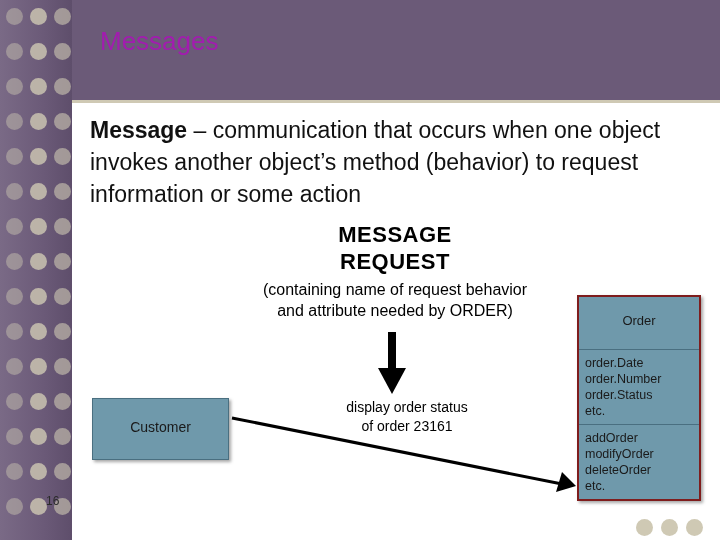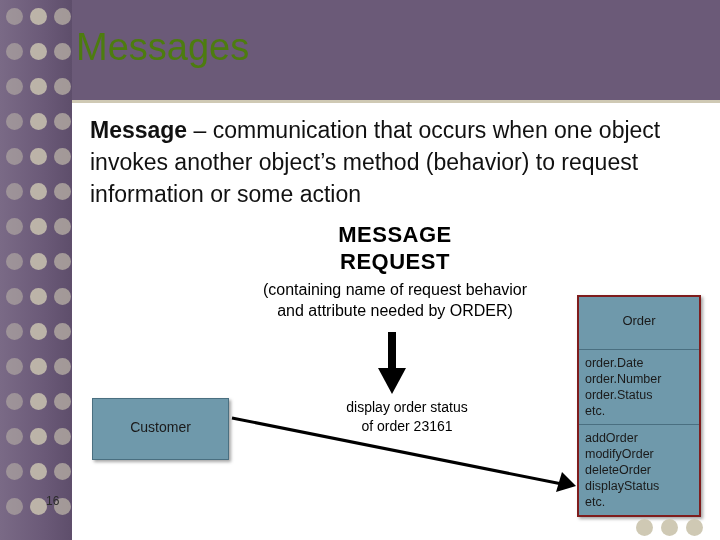--- a/index.html
+++ b/index.html
@@ -65,24 +65,24 @@
   .header-underline {
     position: absolute;
     left: 72px;
     top: 100px;
     width: 648px;
     height: 3px;
     background: #cfc9b4;
   }
   .slide-title {
     position: absolute;
-    left: 76px;
+    left: 100px;
     top: 26px;
-    font-size: 38px;
-    color: #4d7c0f;
+    font-size: 26px;
+    color: #a21caf;
     font-family: "Liberation Sans", sans-serif;
     letter-spacing: 0px;
   }
   
   .body-text {
     position: absolute;
     left: 90px;
     top: 114px;
     width: 610px;
     font-size: 23px;
@@ -330,21 +330,20 @@
       <div class="order-attrs" id="order-attrs">
           <div>order.Date</div>
           <div>order.Number</div>
           <div>order.Status</div>
           <div>etc.</div>
         </div>
       <div class="order-ops" id="order-ops">
           <div>addOrder</div>
           <div>modifyOrder</div>
           <div>deleteOrder</div>
-          <div>displayStatus</div>
           <div>etc.</div>
         </div>
     </div>
 
   </div>
 
   <div class="slide-number">16</div>
 
   <div class="bottom-dots" id="bottomdots">
       <div class="bdot" style="left: 0px; top: 3px;"></div>

